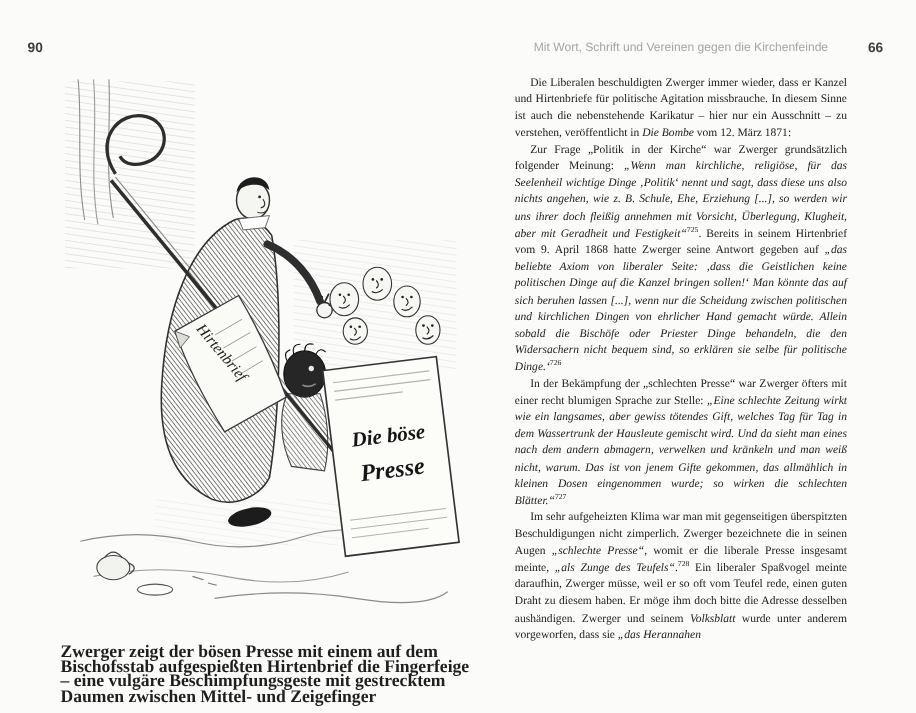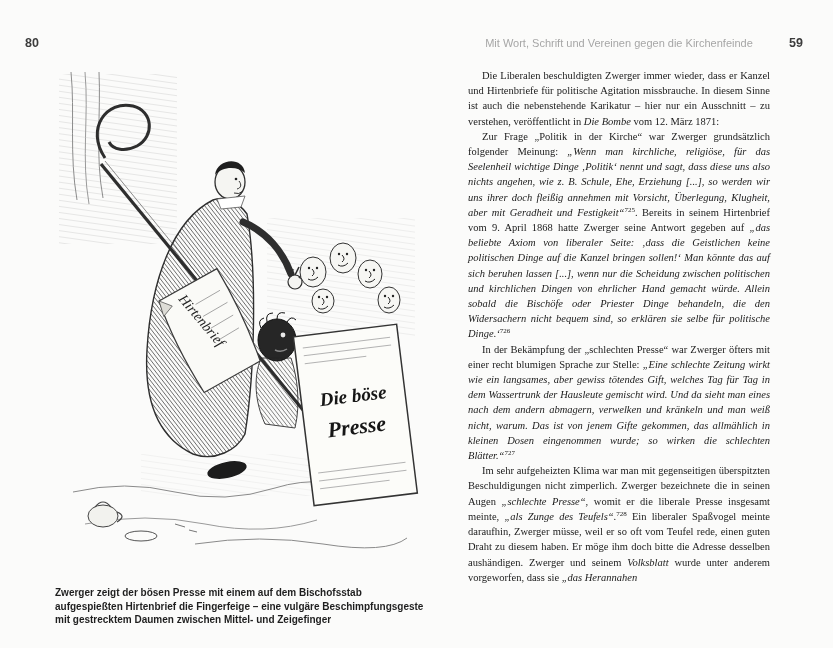--- a/index.html
+++ b/index.html
@@ -22,39 +22,39 @@
     font-family:"Liberation Sans", sans-serif;
     font-size:11px;color:#a6a6a6;
     white-space:nowrap;
   }
   .illustration{
     position:absolute;left:55px;top:72px;width:366px;height:508px;margin:0;
   }
   .illustration svg{display:block;}
   .caption{
     position:absolute;left:55px;top:586px;width:372px;
-    font-family:Liberation Sans, sans-serif;
-    font-weight:bold;font-size:10px;line-height:13.5px;color:#1f1f1f;
+    font-family:Liberation Serif, serif;
+    font-weight:bold;font-size:16px;line-height:13.5px;color:#1f1f1f;
     text-align:left;
   }
   .body-text{
     position:absolute;left:468px;top:68px;width:302px;
     font-size:10.5px;line-height:15.2px;
     text-align:justify;color:#1a1a1a;
   }
   .body-text p{margin:0;text-indent:14px;}
   .body-text em{font-style:italic;}
   .body-text sup{font-size:7px;line-height:0;}
 </style>
 </head>
 <body>
 
 <div class="spread">
 
-  <div class="pagenum pagenum-left">80</div>
+  <div class="pagenum pagenum-left">90</div>
 
   <figure class="illustration">
     <svg viewBox="0 0 366 508" width="366" height="508">
       <defs>
         <pattern id="hA" width="5" height="5" patternUnits="userSpaceOnUse" patternTransform="rotate(45)">
           <line x1="0" y1="0" x2="0" y2="5" stroke="#8a8a8a" stroke-width="0.7"></line>
         </pattern>
         <pattern id="hB" width="3.2" height="3.2" patternUnits="userSpaceOnUse" patternTransform="rotate(-38)">
           <line x1="0" y1="0" x2="0" y2="3.2" stroke="#2e2e2e" stroke-width="1.1"></line>
         </pattern>
@@ -134,21 +134,21 @@
         <path d="M40,435 q8,-10 16,0 M62,440 q10,4 0,10" fill="none" stroke="#444" stroke-width="1.2"></path>
       </g>
       <ellipse cx="86" cy="464" rx="16" ry="5" fill="none" stroke="#555"></ellipse>
       <path d="M120,452 l10,3 M134,458 l8,2" stroke="#777"></path>
     </svg>
   </figure>
 
   <div class="caption">Zwerger zeigt der bösen Presse mit einem auf dem Bischofsstab aufgespießten Hirtenbrief die Fingerfeige – eine vulgäre Beschimpfungsgeste mit gestrecktem Daumen zwischen Mittel- und Zeigefinger</div>
 
   <div class="running-header">Mit Wort, Schrift und Vereinen gegen die Kirchenfeinde</div>
-  <div class="pagenum pagenum-right">59</div>
+  <div class="pagenum pagenum-right">66</div>
   <div class="body-text">
       <p><span>Die Liberalen beschuldigten Zwerger immer wieder, dass er Kanzel und Hirtenbriefe für politische Agitation missbrauche. In diesem Sinne ist auch die nebenstehende Karikatur – hier nur ein Ausschnitt – zu verstehen, veröffentlicht in </span><em>Die Bombe</em><span> vom 12. März 1871:</span></p>
       <p><span>Zur Frage „Politik in der Kirche“ war Zwerger grundsätzlich folgender Meinung: </span><em>„Wenn man kirchliche, religiöse, für das Seelenheil wichtige Dinge ‚Politik‘ nennt und sagt, dass diese uns also nichts angehen, wie z. B. Schule, Ehe, Erziehung [...], so werden wir uns ihrer doch fleißig annehmen mit Vorsicht, Überlegung, Klugheit, aber mit Geradheit und Festigkeit“</em><sup>725</sup><span>. Bereits in seinem Hirtenbrief vom 9. April 1868 hatte Zwerger seine Antwort gegeben auf </span><em>„das beliebte Axiom von liberaler Seite: ‚dass die Geistlichen keine politischen Dinge auf die Kanzel bringen sollen!‘ Man könnte das auf sich beruhen lassen [...], wenn nur die Scheidung zwischen politischen und kirchlichen Dingen von ehrlicher Hand gemacht würde. Allein sobald die Bischöfe oder Priester Dinge behandeln, die den Widersachern nicht bequem sind, so erklären sie selbe für politische Dinge.‘</em><sup>726</sup></p>
       <p><span>In der Bekämpfung der „schlechten Presse“ war Zwerger öfters mit einer recht blumigen Sprache zur Stelle: </span><em>„Eine schlechte Zeitung wirkt wie ein langsames, aber gewiss tötendes Gift, welches Tag für Tag in dem Wassertrunk der Hausleute gemischt wird. Und da sieht man eines nach dem andern abmagern, verwelken und kränkeln und man weiß nicht, warum. Das ist von jenem Gifte gekommen, das allmählich in kleinen Dosen eingenommen wurde; so wirken die schlechten Blätter.“</em><sup>727</sup></p>
       <p><span>Im sehr aufgeheizten Klima war man mit gegenseitigen überspitzten Beschuldigungen nicht zimperlich. Zwerger bezeichnete die in seinen Augen </span><em>„schlechte Presse“</em><span>, womit er die liberale Presse insgesamt meinte, </span><em>„als Zunge des Teufels“</em><span>.</span><sup>728</sup><span> Ein liberaler Spaßvogel meinte daraufhin, Zwerger müsse, weil er so oft vom Teufel rede, einen guten Draht zu diesem haben. Er möge ihm doch bitte die Adresse desselben aushändigen. Zwerger und seinem </span><em>Volksblatt</em><span> wurde unter anderem vorgeworfen, dass sie </span><em>„das Herannahen</em></p>
     </div>
 
 </div>
 
 </body></html>

